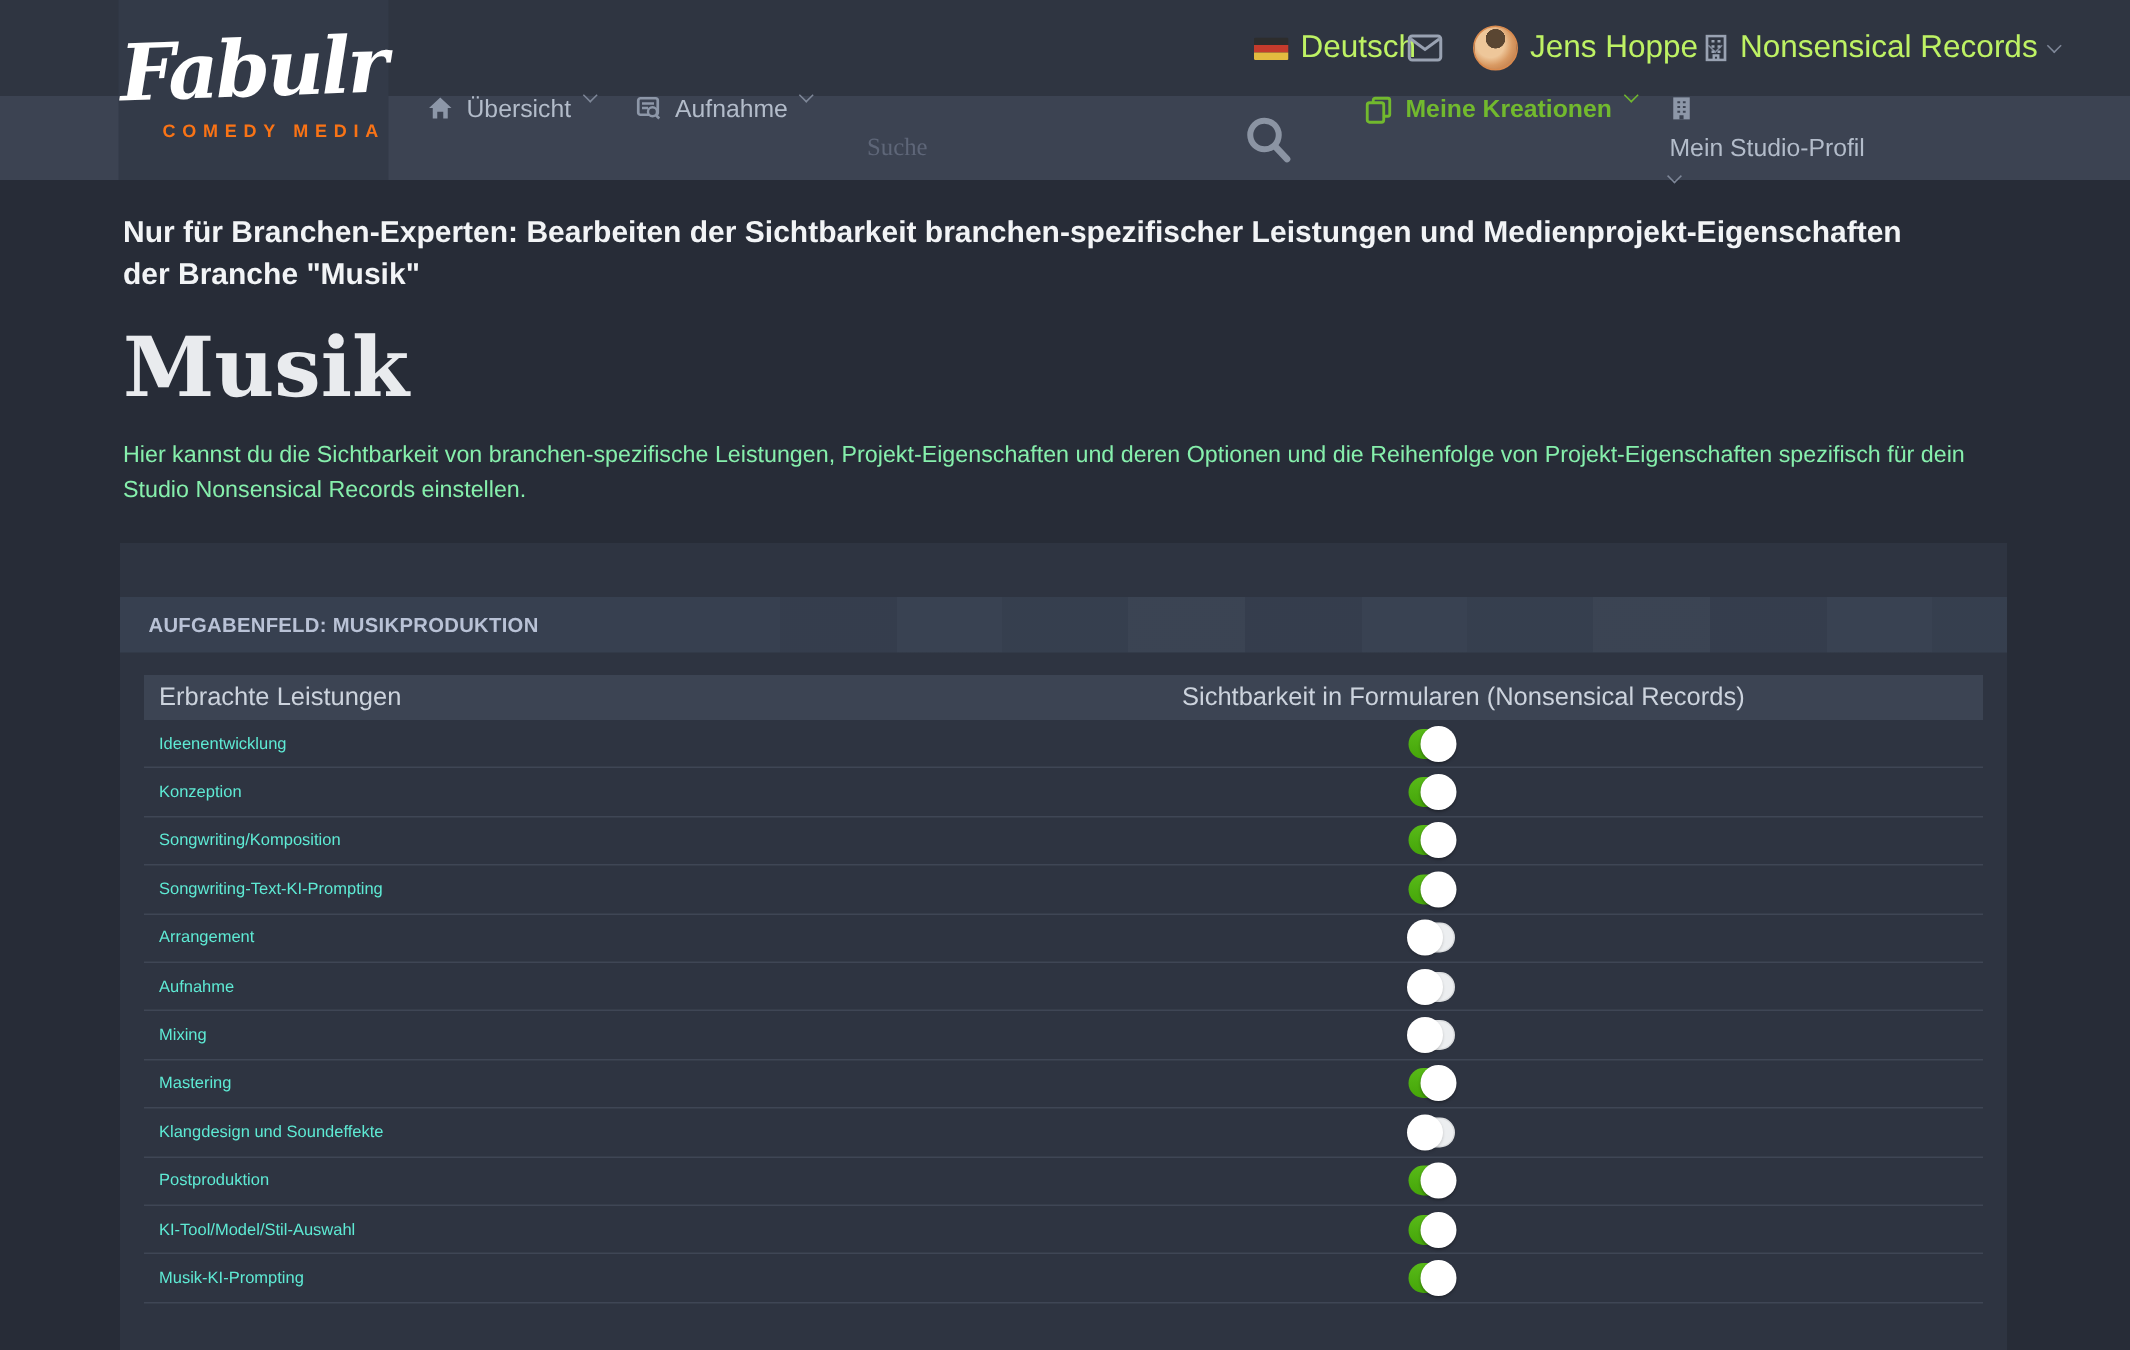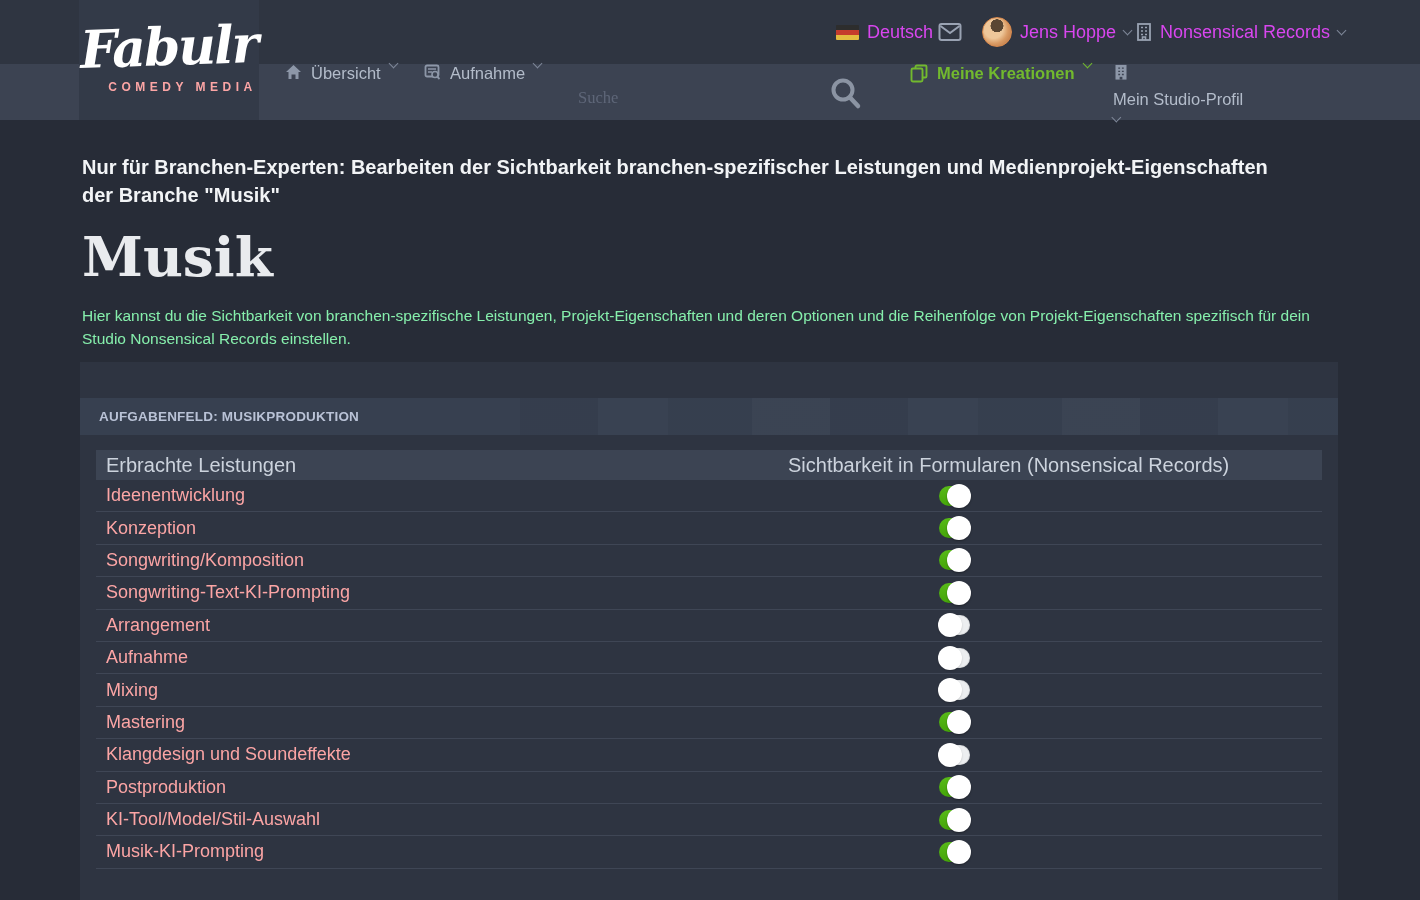--- a/index.html
+++ b/index.html
@@ -16,25 +16,25 @@
     position:absolute; left:79px; top:0; width:180px; height:120px;
     background:#333a48; z-index:5; display:flex; flex-direction:column;
     align-items:center; justify-content:center; cursor:pointer;
   }
   .logo-script {
     font-family:"DejaVu Serif",serif; font-style:italic; font-weight:bold;
     color:#ffffff; font-size:52px; line-height:1; letter-spacing:-2px;
     transform:rotate(-2deg); margin-top:-6px;
   }
   .logo-tagline {
-    color:#fca5a5; font-size:12px; font-weight:bold; letter-spacing:4.5px;
+    color:#f97316; font-size:12px; font-weight:bold; letter-spacing:4.5px;
     margin-top:7px; white-space:nowrap;margin-left:27px;
   }
   .tb-group { position:absolute; top:0; height:64px; display:flex; align-items:center; gap:8px;
-    color:#d946ef; font-size:18px; cursor:pointer; }
+    color:#bef264; font-size:21px; cursor:pointer; }
   .flag { width:23px; height:15px; display:flex; flex-direction:column; border-radius:1px; overflow:hidden; }
   .flag div { flex:1; }
   .flag .f1 { background:#2d2d2d; } .flag .f2 { background:#c53b2c; } .flag .f3 { background:#e3bb3f; }
   .avatar {
     width:30px; height:30px; border-radius:50%;
     background:
       radial-gradient(circle at 50% 28%, #5a4632 0 26%, transparent 27%),
       radial-gradient(circle at 38% 40%, #eec79a 0 38%, #d99a63 60%, #b06a3c 100%);
     border:1px solid #d98a4e;
   }
@@ -50,45 +50,45 @@
     position:absolute; left:578px; top:0; height:68px; width:230px;
     background:transparent; border:none; outline:none;
     color:#aeb7c6; font-size:16.5px; font-family:Liberation Serif, serif;
   }
   .search-input::placeholder { color:#5e6678; }
   .search-btn { position:absolute; left:826px; top:10px; width:40px; height:40px;
     display:flex; align-items:center; justify-content:center; cursor:pointer; }
   
   .main { position:absolute; left:0; top:120px; width:1420px; padding:0 82px; }
   .intro {
-    margin-top:34px; max-width:1215px;
+    margin-top:22px; max-width:1215px;
     color:#f2f4f6; font-size:20px; font-weight:700; line-height:27.5px;
   }
   .page-title {
     margin-top:18px; font-family:"DejaVu Serif","Liberation Serif",serif;
     font-weight:700; font-size:55px; color:#e9ebee; line-height:1.1;
   }
   .desc { margin-top:16px; max-width:1245px; color:#86efac; font-size:15.5px; line-height:23px; }
   
   .panel { position:absolute; left:80px; top:362px; width:1258px; height:560px;
     background:#2e3441; padding-top:10px; }
   .bar { position:relative; height:37px; background:#374050; display:flex; align-items:center; overflow:hidden; }
   .bar::after { content:""; position:absolute; top:0; bottom:0; left:440px; right:0;
     background:repeating-linear-gradient(90deg,
       rgba(0,0,0,0.045) 0 78px, rgba(255,255,255,0.012) 78px 148px,
       rgba(0,0,0,0.02) 148px 232px, rgba(255,255,255,0.02) 232px 310px); }
   .bar1-text { padding-left:19px; color:#f0f2f5; font-size:14.5px; font-weight:700; letter-spacing:0.2px; }
   .bar-gap { height:26px; }
   .bar2-text { padding-left:19px; color:#b9c2d6; font-size:13.5px; font-weight:700; letter-spacing:0.2px; }
   .table-wrap { margin:15px 16px 0 16px; }
   .thead { display:grid; grid-template-columns:692px 1fr; align-items:center;
-    height:30px; background:#3c4453; color:#ccd3dd; font-size:20px; }
+    height:30px; background:#3c4453; color:#ccd3dd; font-size:17px; }
   .thead .c1 { padding-left:10px; }
   .trow { display:grid; grid-template-columns:692px 1fr; align-items:center;
-    height:32.4px; border-bottom:1px solid #3f4655; color:#fca5a5; font-size:18px; }
+    height:32.4px; border-bottom:1px solid #3f4655; color:#5eead4; font-size:11px; }
   .trow .cell-label { padding-left:10px; }
   .cell-toggle { padding-left:151px; }
   .toggle { position:relative; width:31px; height:20px; border-radius:10px; cursor:pointer; }
   .toggle.on  { background:linear-gradient(180deg,#58ba18,#45a509); }
   .toggle.off { background:#eceef0; box-shadow:inset 0 0 0 1px rgba(0,0,0,0.07); }
   .knob { position:absolute; width:24px; height:24px; border-radius:50%; background:#ffffff; top:-2px;
     box-shadow:0 1px 2px rgba(0,0,0,0.35); }
   .toggle.on  .knob { right:-1px; }
   .toggle.off .knob { left:-1px; box-shadow:0 1px 2px rgba(0,0,0,0.18); }
 </style>

